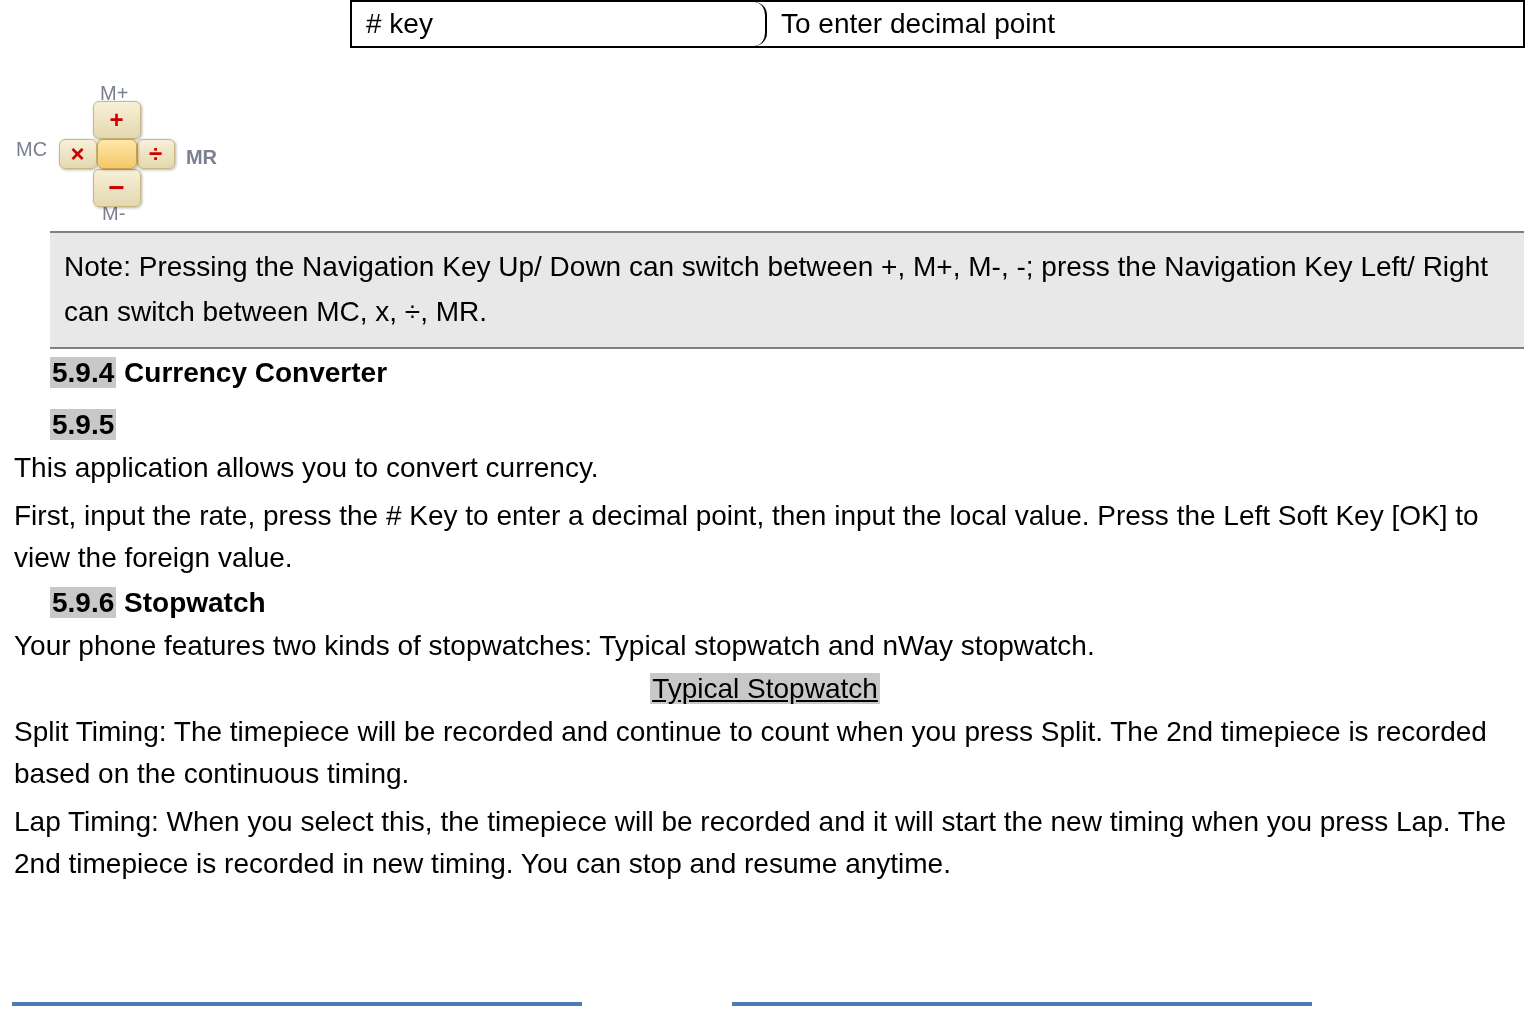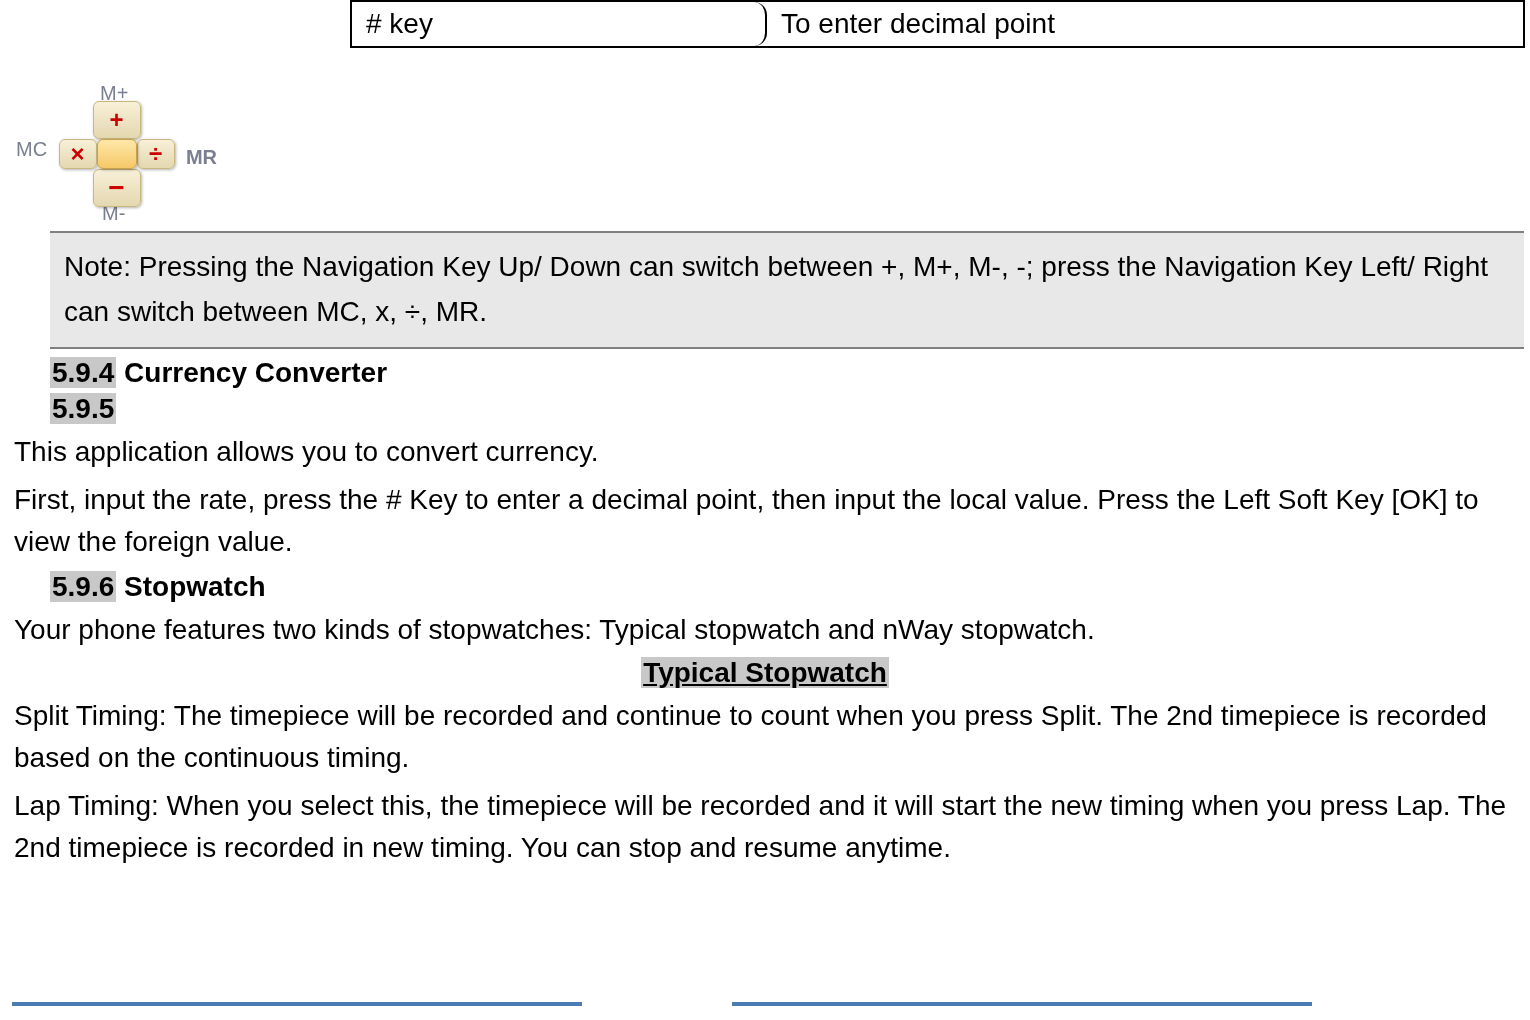--- a/index.html
+++ b/index.html
@@ -128,36 +128,36 @@
       margin-top: 8px;
       font-size: 28px;
       font-weight: bold;
     }
     .section-num {
       background: #c8c8c8;
       padding: 0 2px;
     }
     .section-num-only {
       margin-left: 50px;
-      margin-top: 4px;
+      margin-top: 20px;
       font-size: 28px;
       font-weight: bold;
     }
     .body-text {
       margin: 6px 6px 0 14px;
       font-size: 28px;
       line-height: 1.5;
     }
     .sub-heading {
       text-align: center;
       margin-top: 6px;
       font-size: 28px;
     }
     .sub-heading-inner {
-      font-weight: bold;
+      font-weight: normal;
       text-decoration: underline;
       background: #c8c8c8;
       padding: 0 2px;
     }
     .footer-line {
       position: absolute;
       bottom: 14px;
       left: 12px;
       width: 570px;
       height: 4px;

